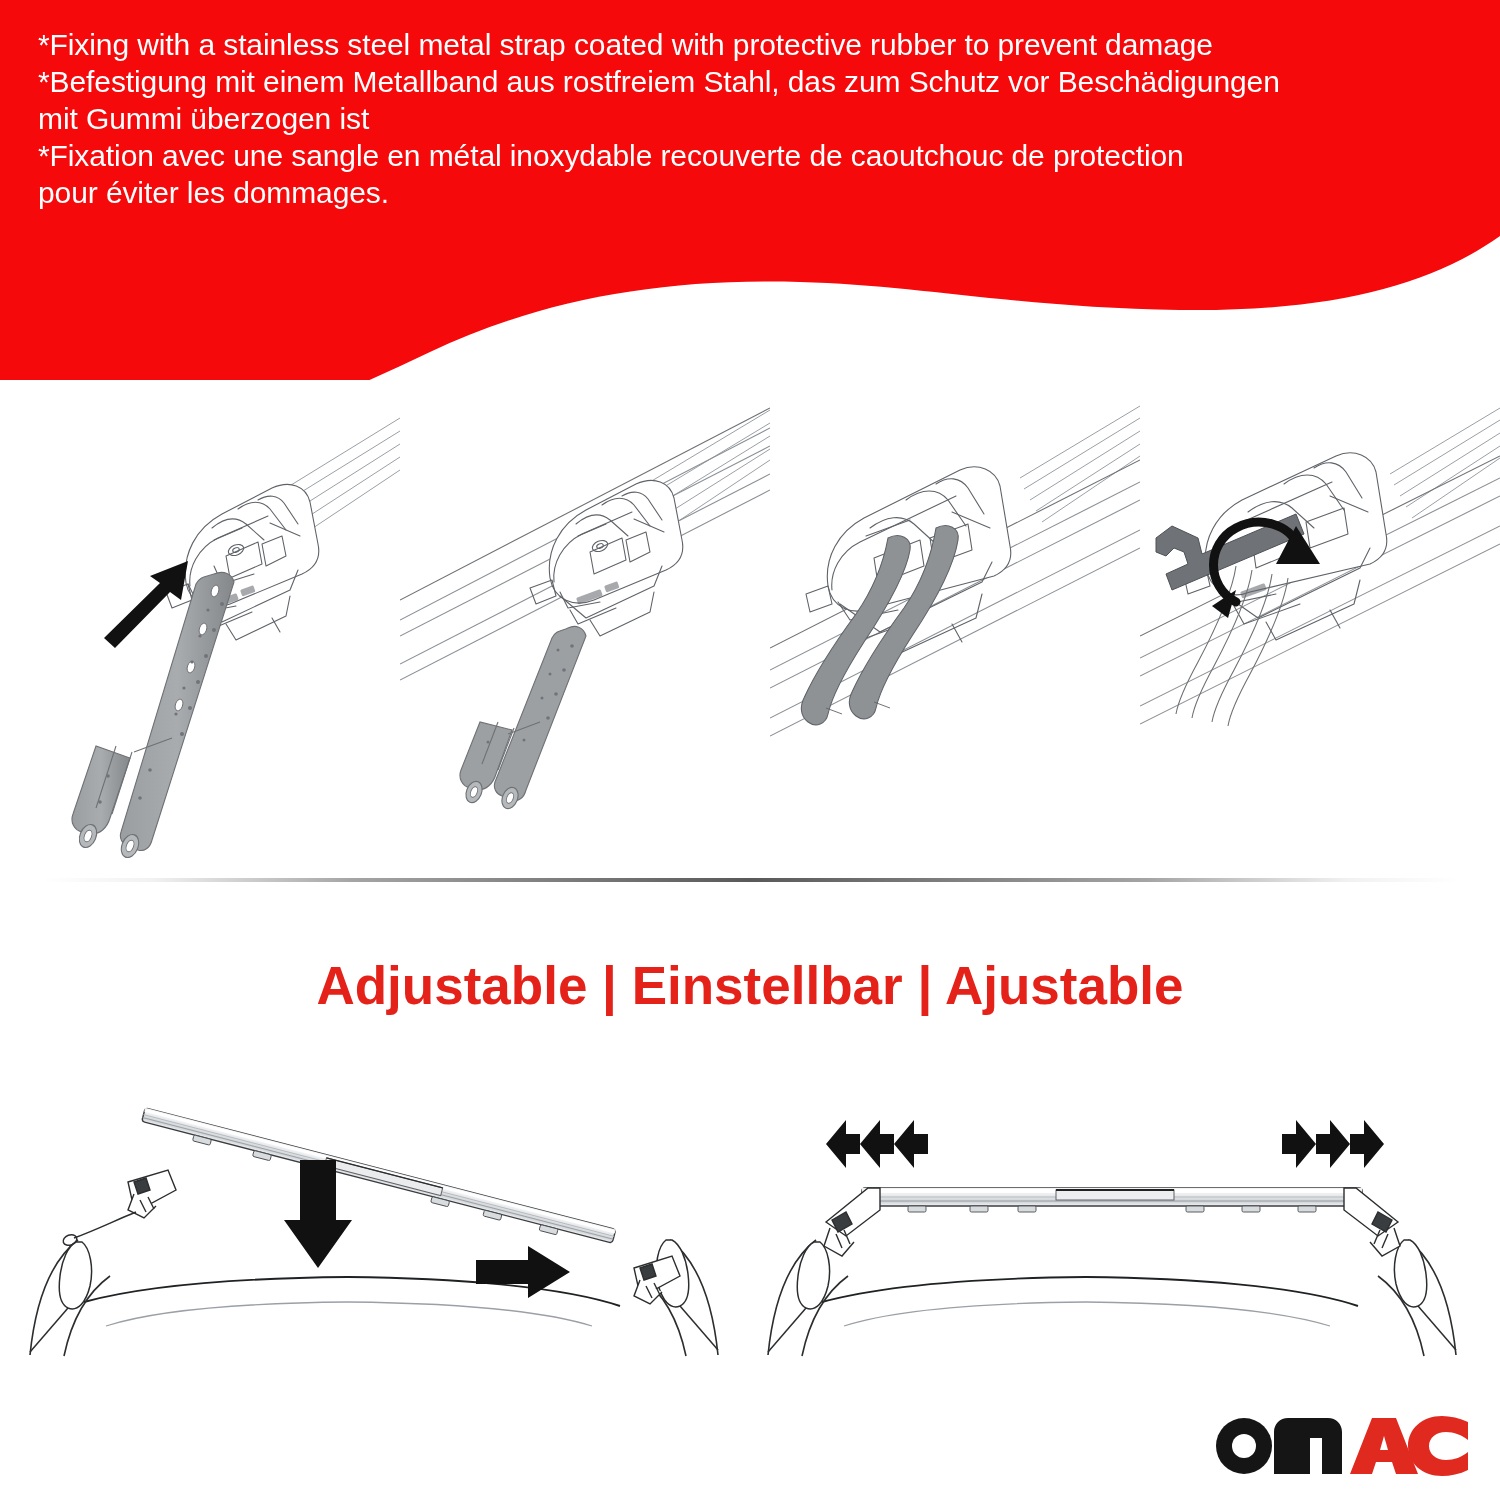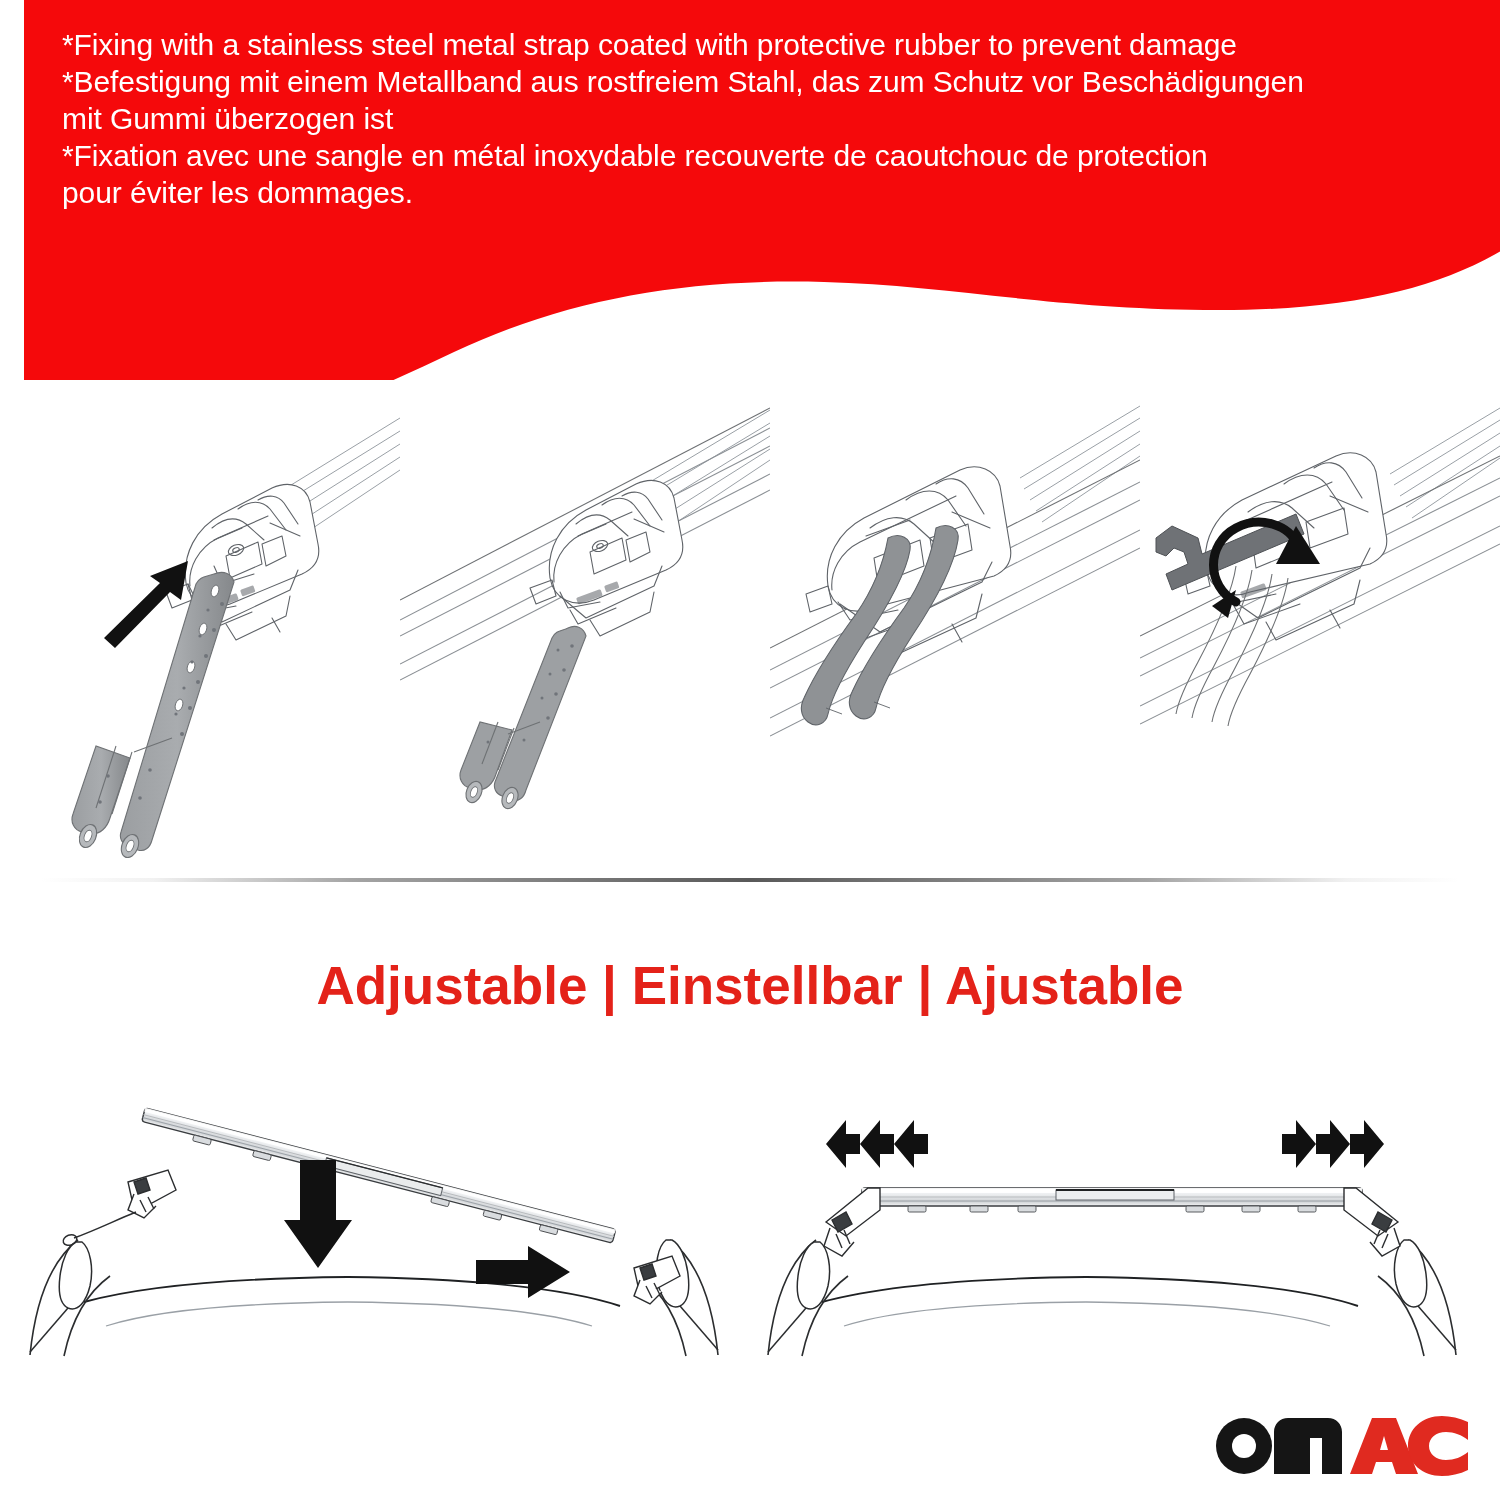--- a/index.html
+++ b/index.html
@@ -15,21 +15,20 @@
     font-family: "Liberation Sans", sans-serif;
     -webkit-font-smoothing: antialiased;
   }
 
   
   #banner-wrap {
     position: absolute;
     left: 0; top: 0;
     width: 1211px;
     height: 380px;
-    margin-left: 24px;
   }
   #banner-shape {
     position: absolute;
     left: 0; top: 0;
     width: 1500px;
     height: 380px;
     display: block;
   }
   #banner-text {
     position: absolute;

